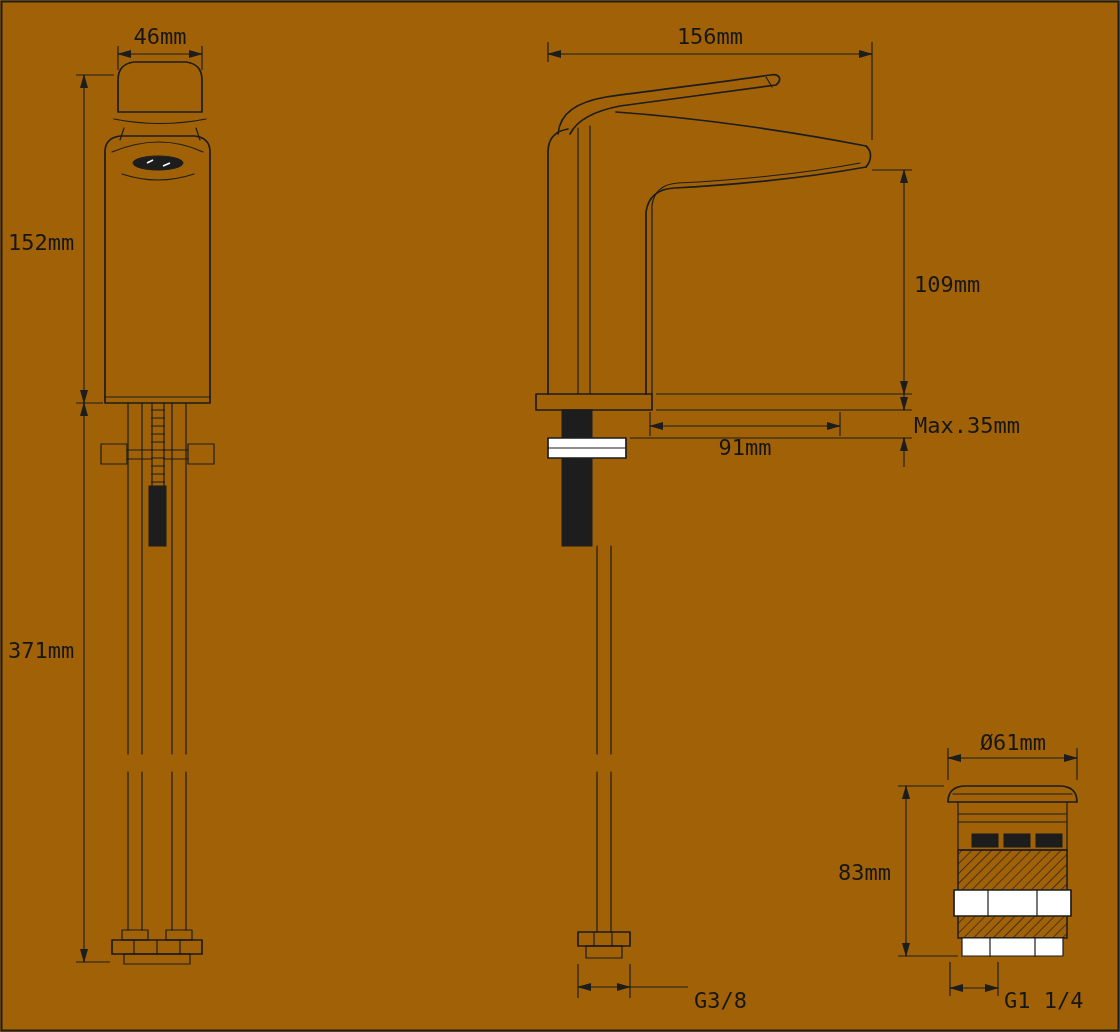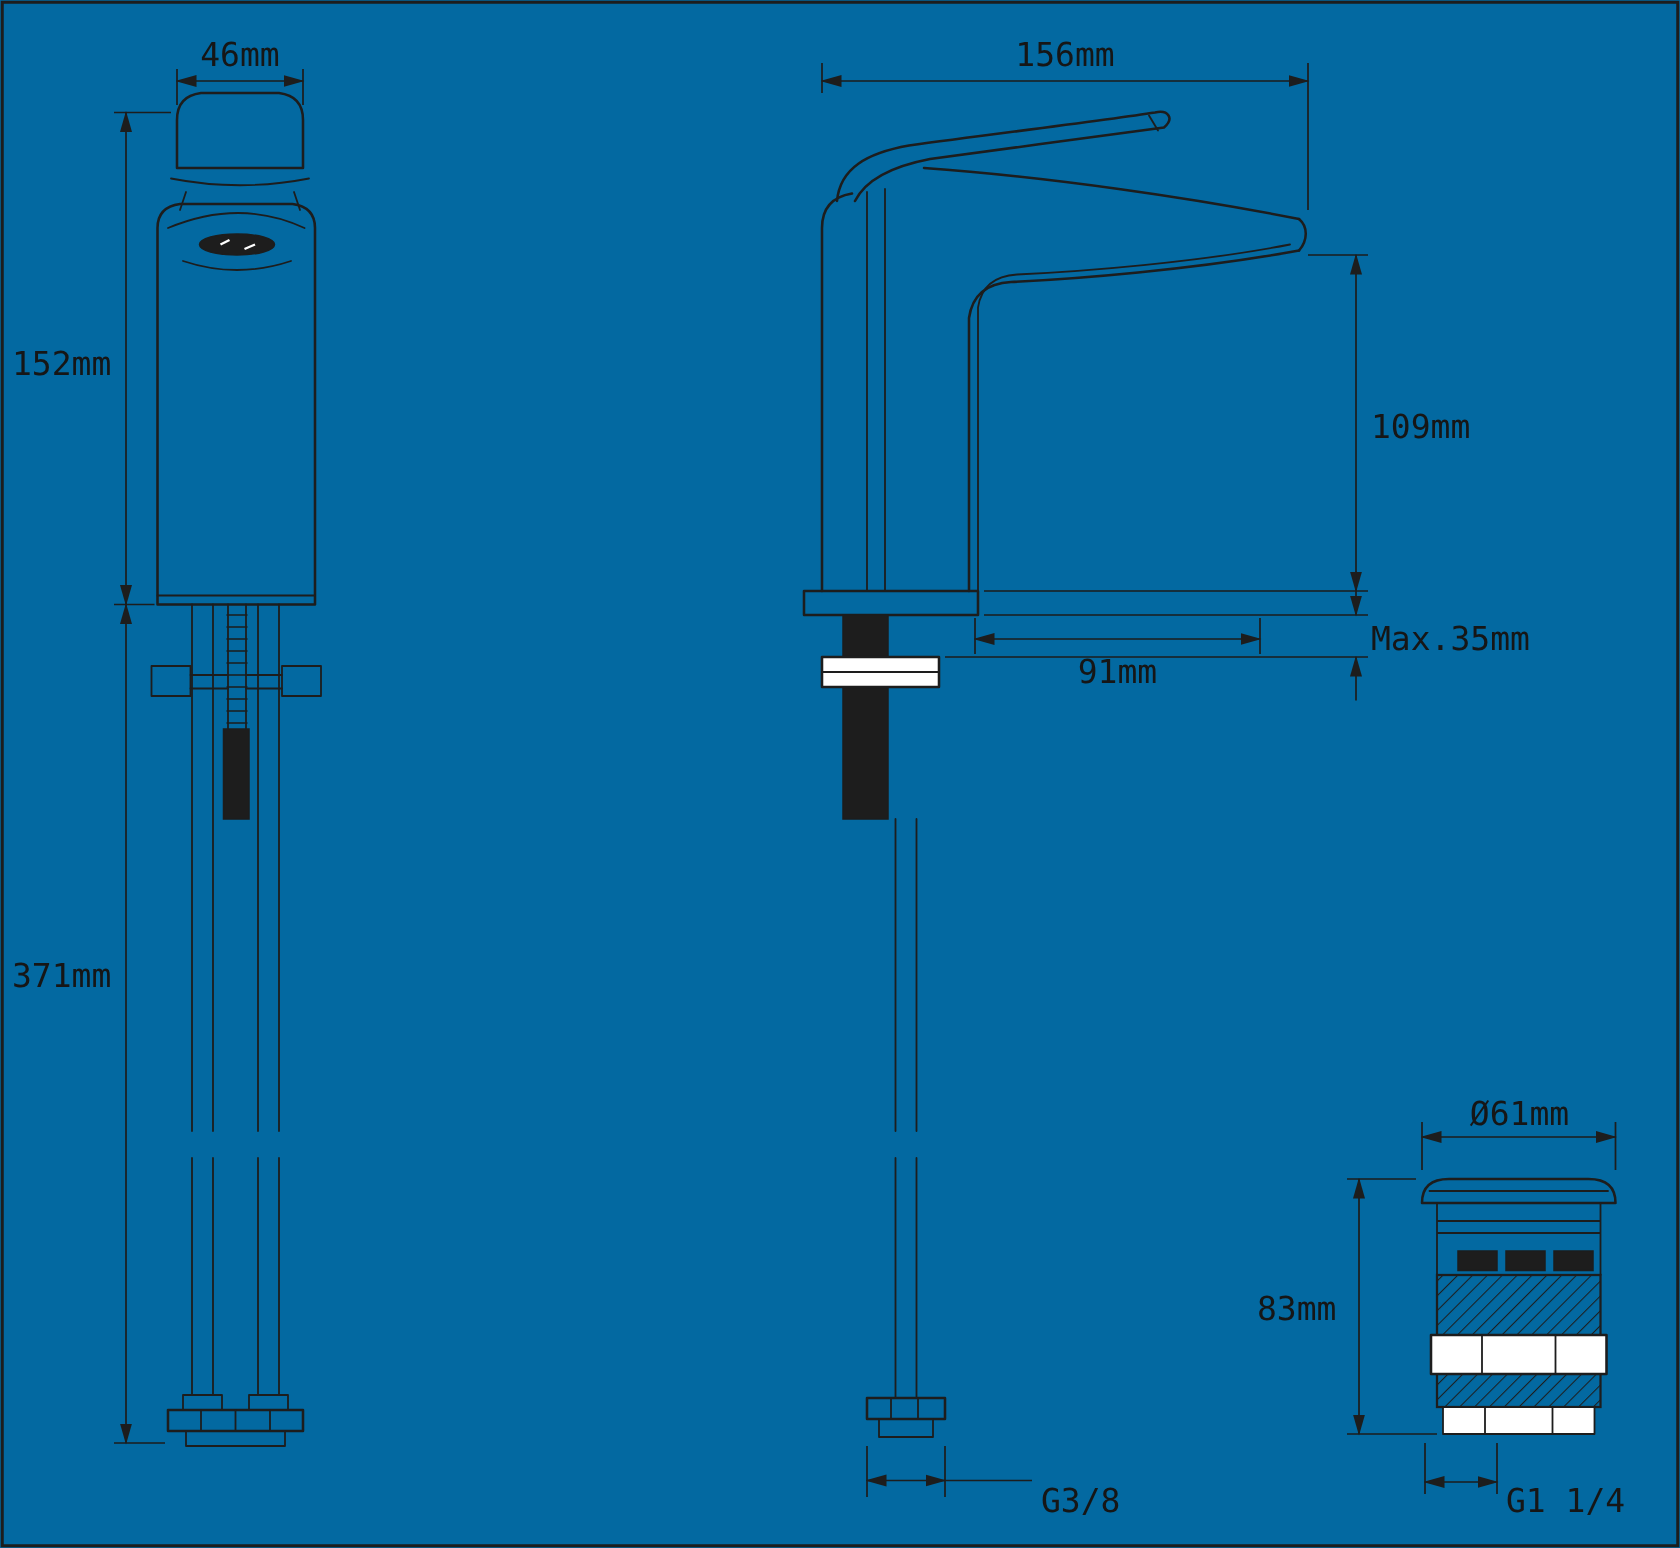--- a/index.html
+++ b/index.html
@@ -1,16 +1,16 @@
 <!DOCTYPE html>
 <html><head>
 <meta charset="utf-8">
 <style>
   html,body{margin:0;padding:0;background:#ffffff;}
-  .sheet{position:relative;width:1120px;height:1032px;background:#0369a1;overflow:hidden;}
+  .sheet{position:relative;width:1120px;height:1032px;background:#a16207;overflow:hidden;}
   svg{display:block;}
   .ln{fill:none;stroke:#1d1d1d;stroke-width:1.7;stroke-linecap:round;stroke-linejoin:round;}
   .thin{stroke-width:1.2;}
   .dim{fill:none;stroke:#1d1d1d;stroke-width:1.15;stroke-linecap:butt;}
   .dark{fill:#1d1d1d;stroke:#1d1d1d;stroke-width:1;}
   .whitefill{fill:#ffffff;}
   .lbl{fill:#161616;stroke:none;font-family:"DejaVu Sans Mono",monospace;font-size:22px;}
   .mid{text-anchor:middle;}
 </style>
 </head>

